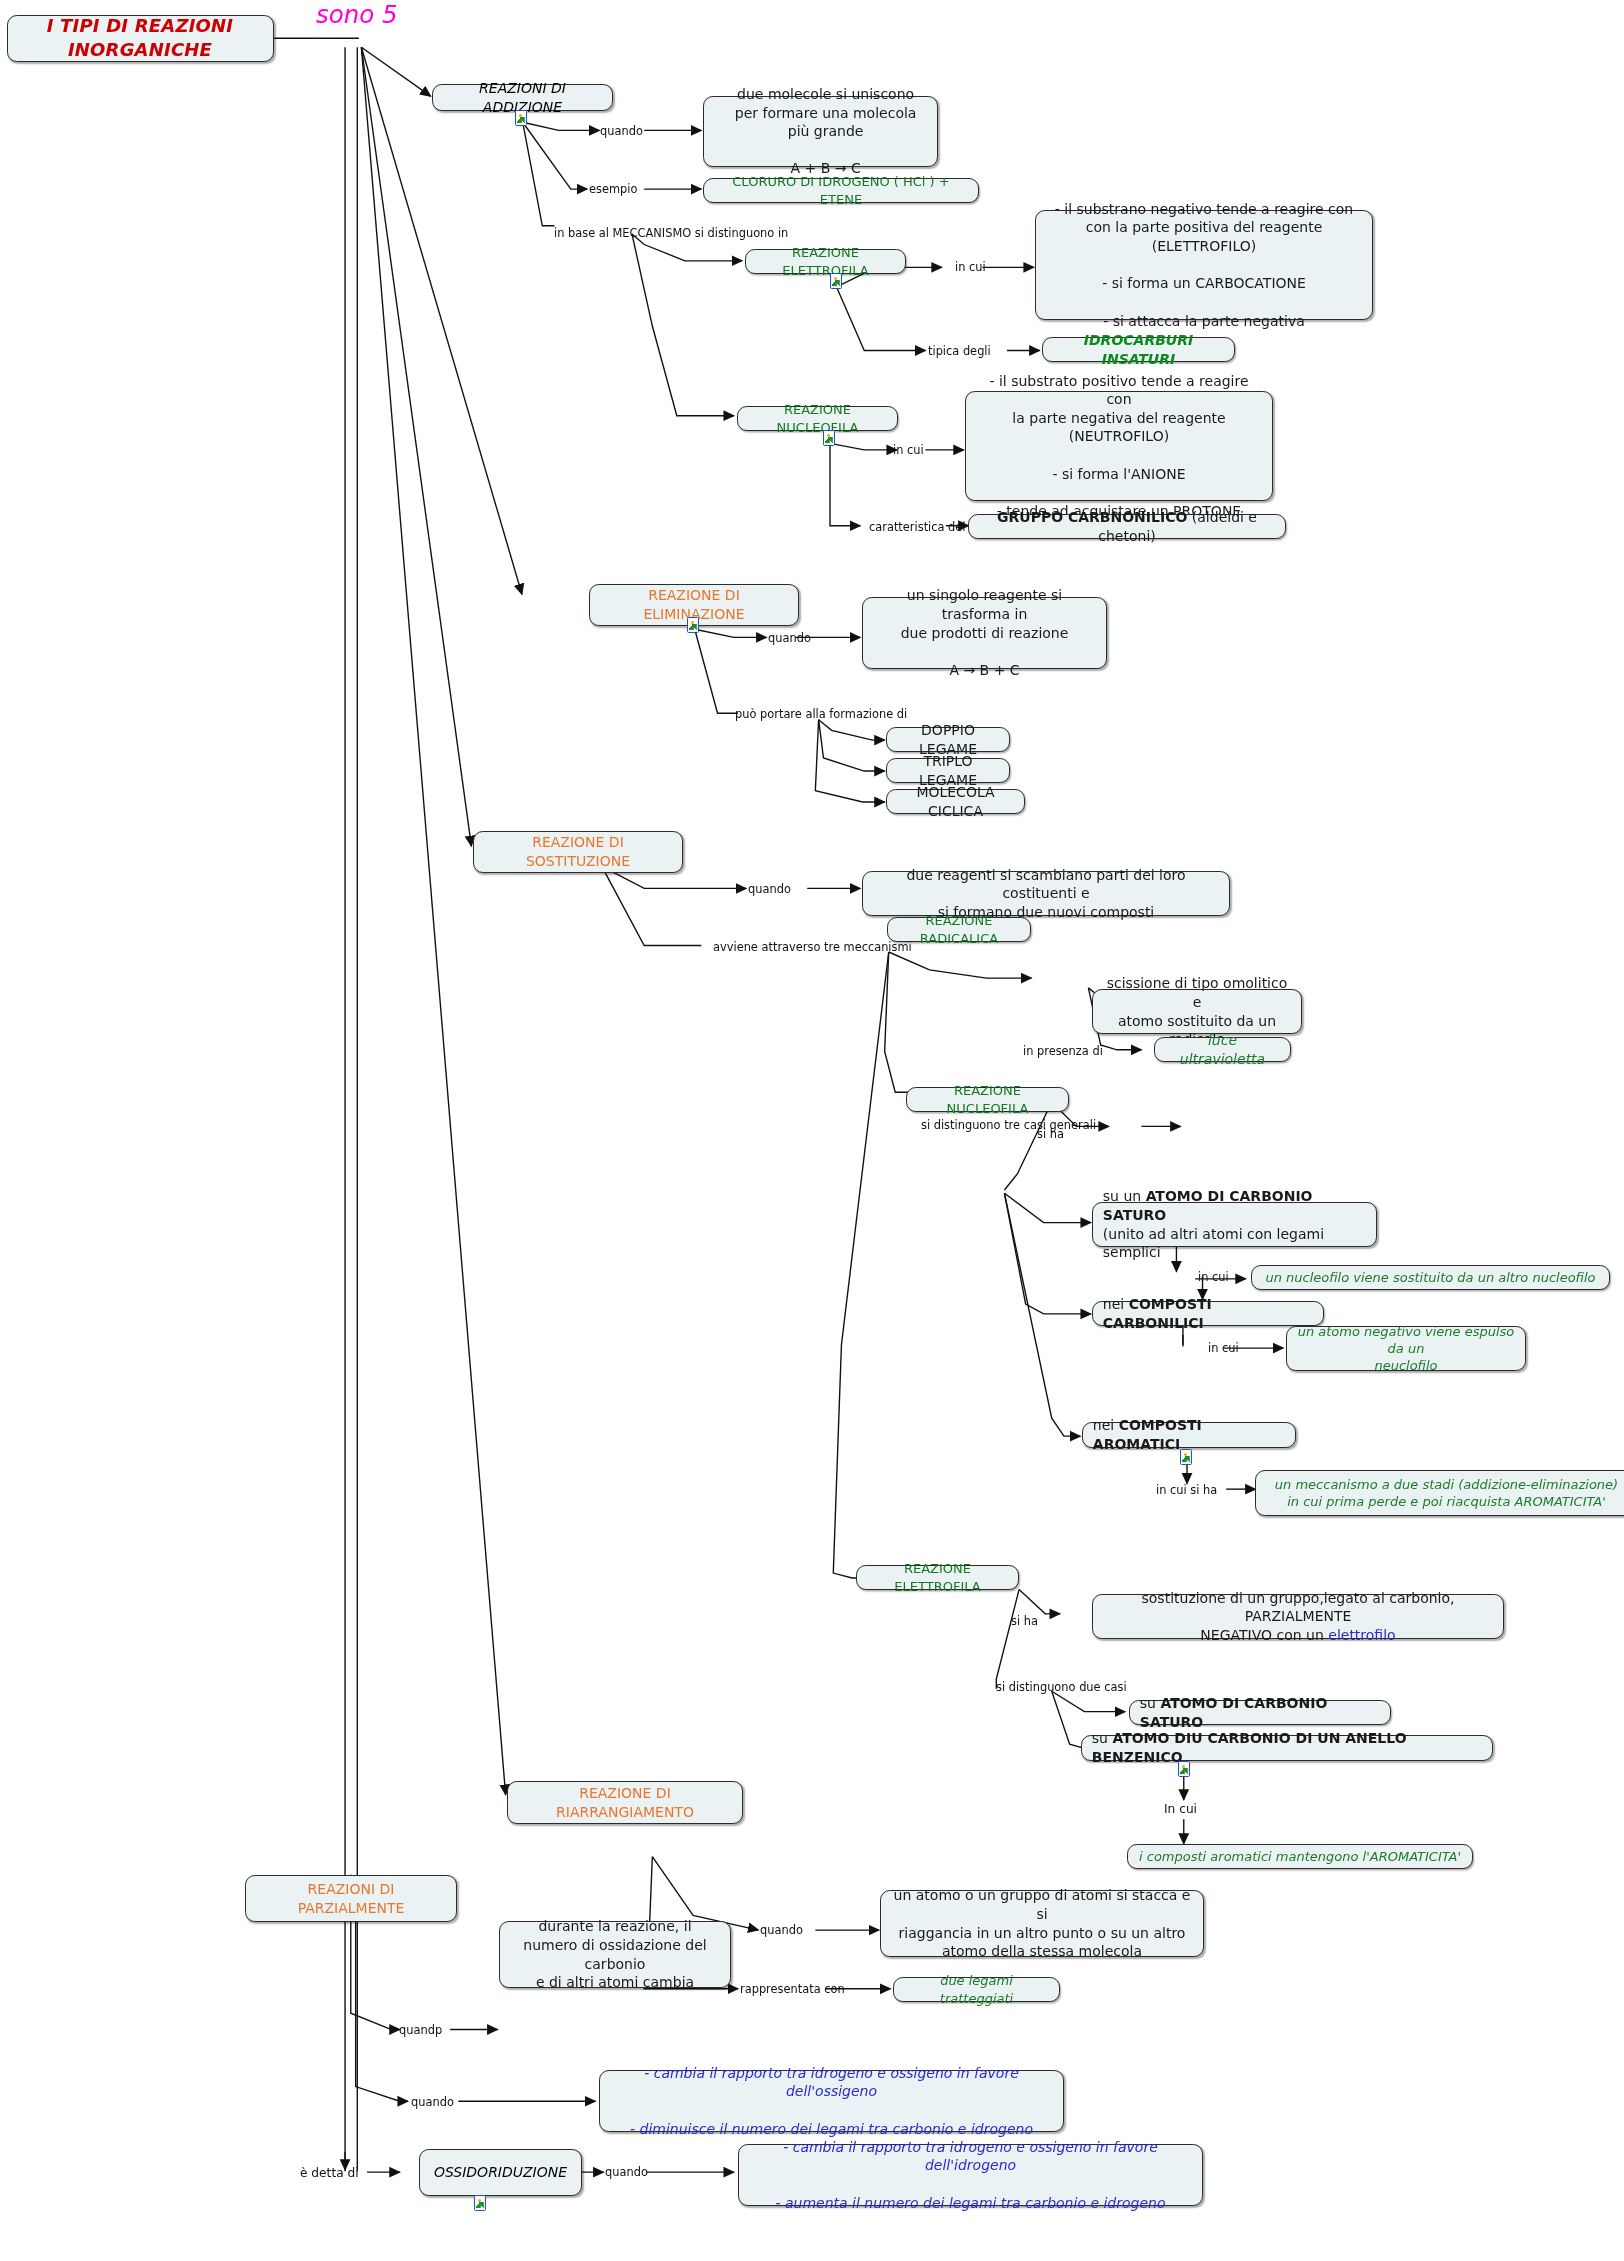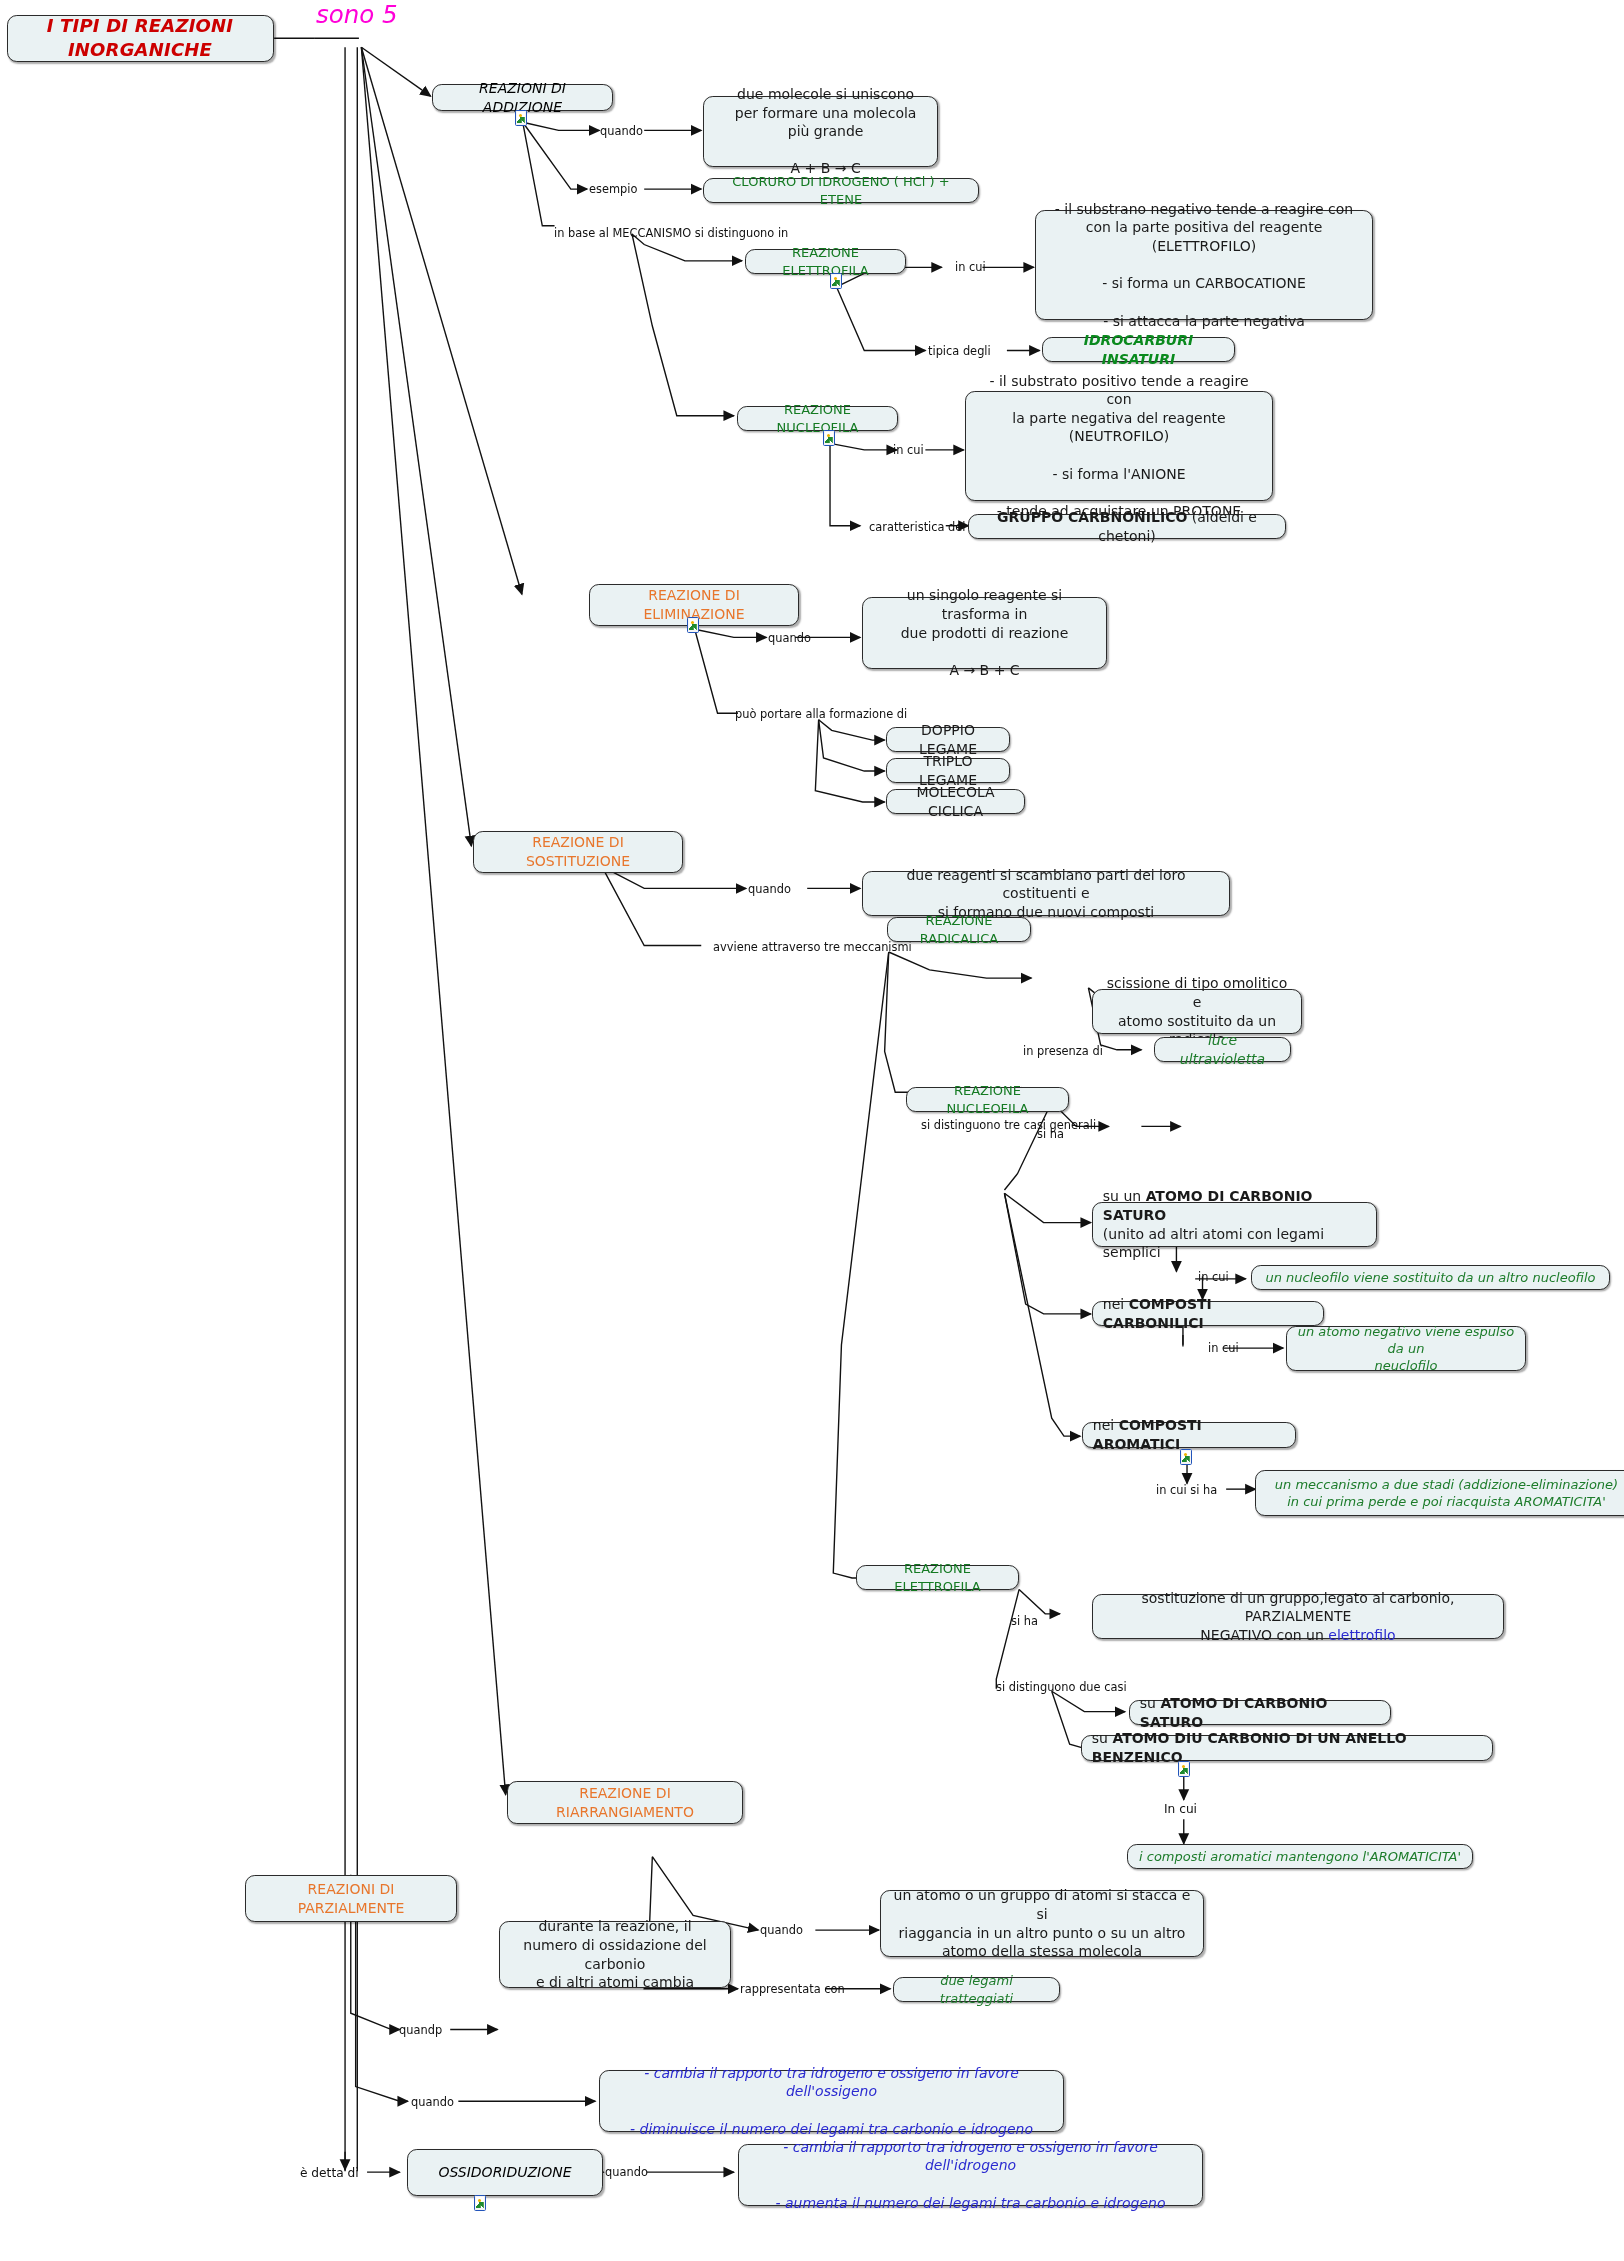--- a/index.html
+++ b/index.html
@@ -408,21 +408,21 @@
   </div>
 
   <div class="linklabel" style="left:411px; top:2097px;">quando</div>
   <div class="node" style="left:599px; top:2070px; width:465px; height:62px;">
     <span class="txt t-blue-i" style="white-space:pre-line; font-size:14px;">- cambia il rapporto tra idrogeno e ossigeno in favore dell'ossigeno
 
 - diminuisce il numero dei legami tra carbonio e idrogeno</span>
   </div>
 
   <div class="linklabel big" style="left:300px; top:2167px;">è detta di</div>
-  <div class="node" style="left:407px; top:2149px; width:196px; height:47px;">
+  <div class="node" style="left:419px; top:2149px; width:163px; height:47px;">
     <span class="txt t-orange" style="font-size:14px;">OSSIDORIDUZIONE</span>
   </div>
   <div class="imgicon" style="left:474px; top:2195px;">
       <i></i>
     </div>
 
   <div class="linklabel" style="left:605px; top:2167px;">quando</div>
   <div class="node" style="left:738px; top:2144px; width:465px; height:62px;">
     <span class="txt t-blue-i" style="white-space:pre-line; font-size:14px;">- cambia il rapporto tra idrogeno e ossigeno in favore dell'idrogeno
 

